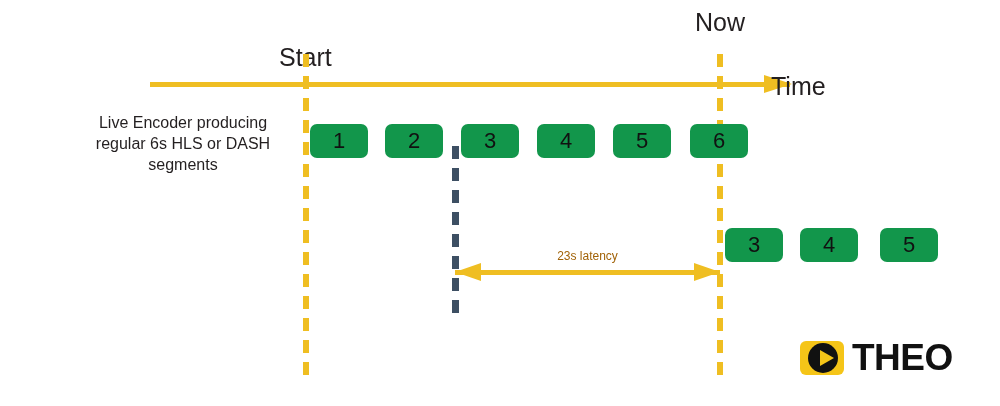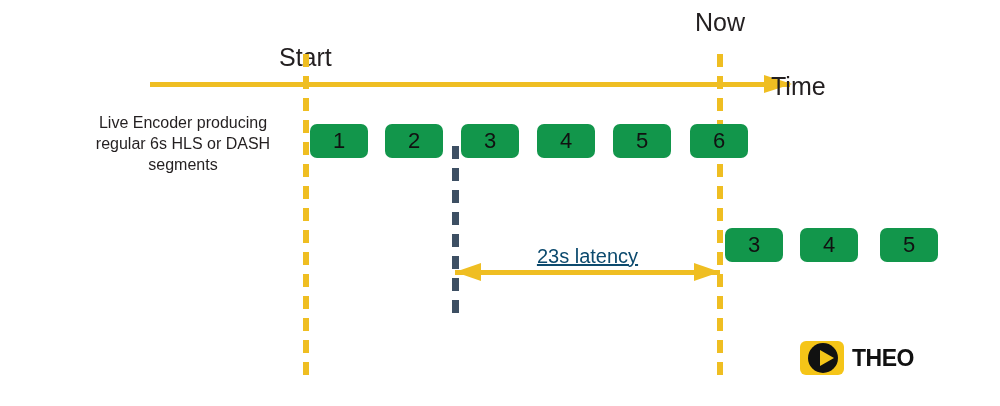--- a/index.html
+++ b/index.html
@@ -147,25 +147,24 @@
   .latency-head-right {
     left: 694px;
     border-left: 26px solid #efbe22;
   }
   .latency-label {
     position: absolute;
     left: 455px;
     top: 246px;
     width: 265px;
     text-align: center;
-    font-size: 20px;
+    font-size: 12px;
     line-height: 21px;
-    color: #0c4a6e;
+    color: #a16207;
     white-space: nowrap;
-    text-decoration: underline;
   }
 
   
   .logo {
     position: absolute;
     left: 800px;
     top: 341px;
     display: flex;
     align-items: center;
   }
@@ -191,21 +190,21 @@
     left: 20px;
     top: 9px;
     width: 0;
     height: 0;
     border-top: 8px solid transparent;
     border-bottom: 8px solid transparent;
     border-left: 14px solid #f5c518;
   }
   .logo-word {
     margin-left: 8px;
-    font-size: 23px;
+    font-size: 37px;
     line-height: 34px;
     font-weight: 700;
     letter-spacing: -0.5px;
     color: #111111;
   }
 </style>
 </head>
 <body>
 
 <div id="stage">

